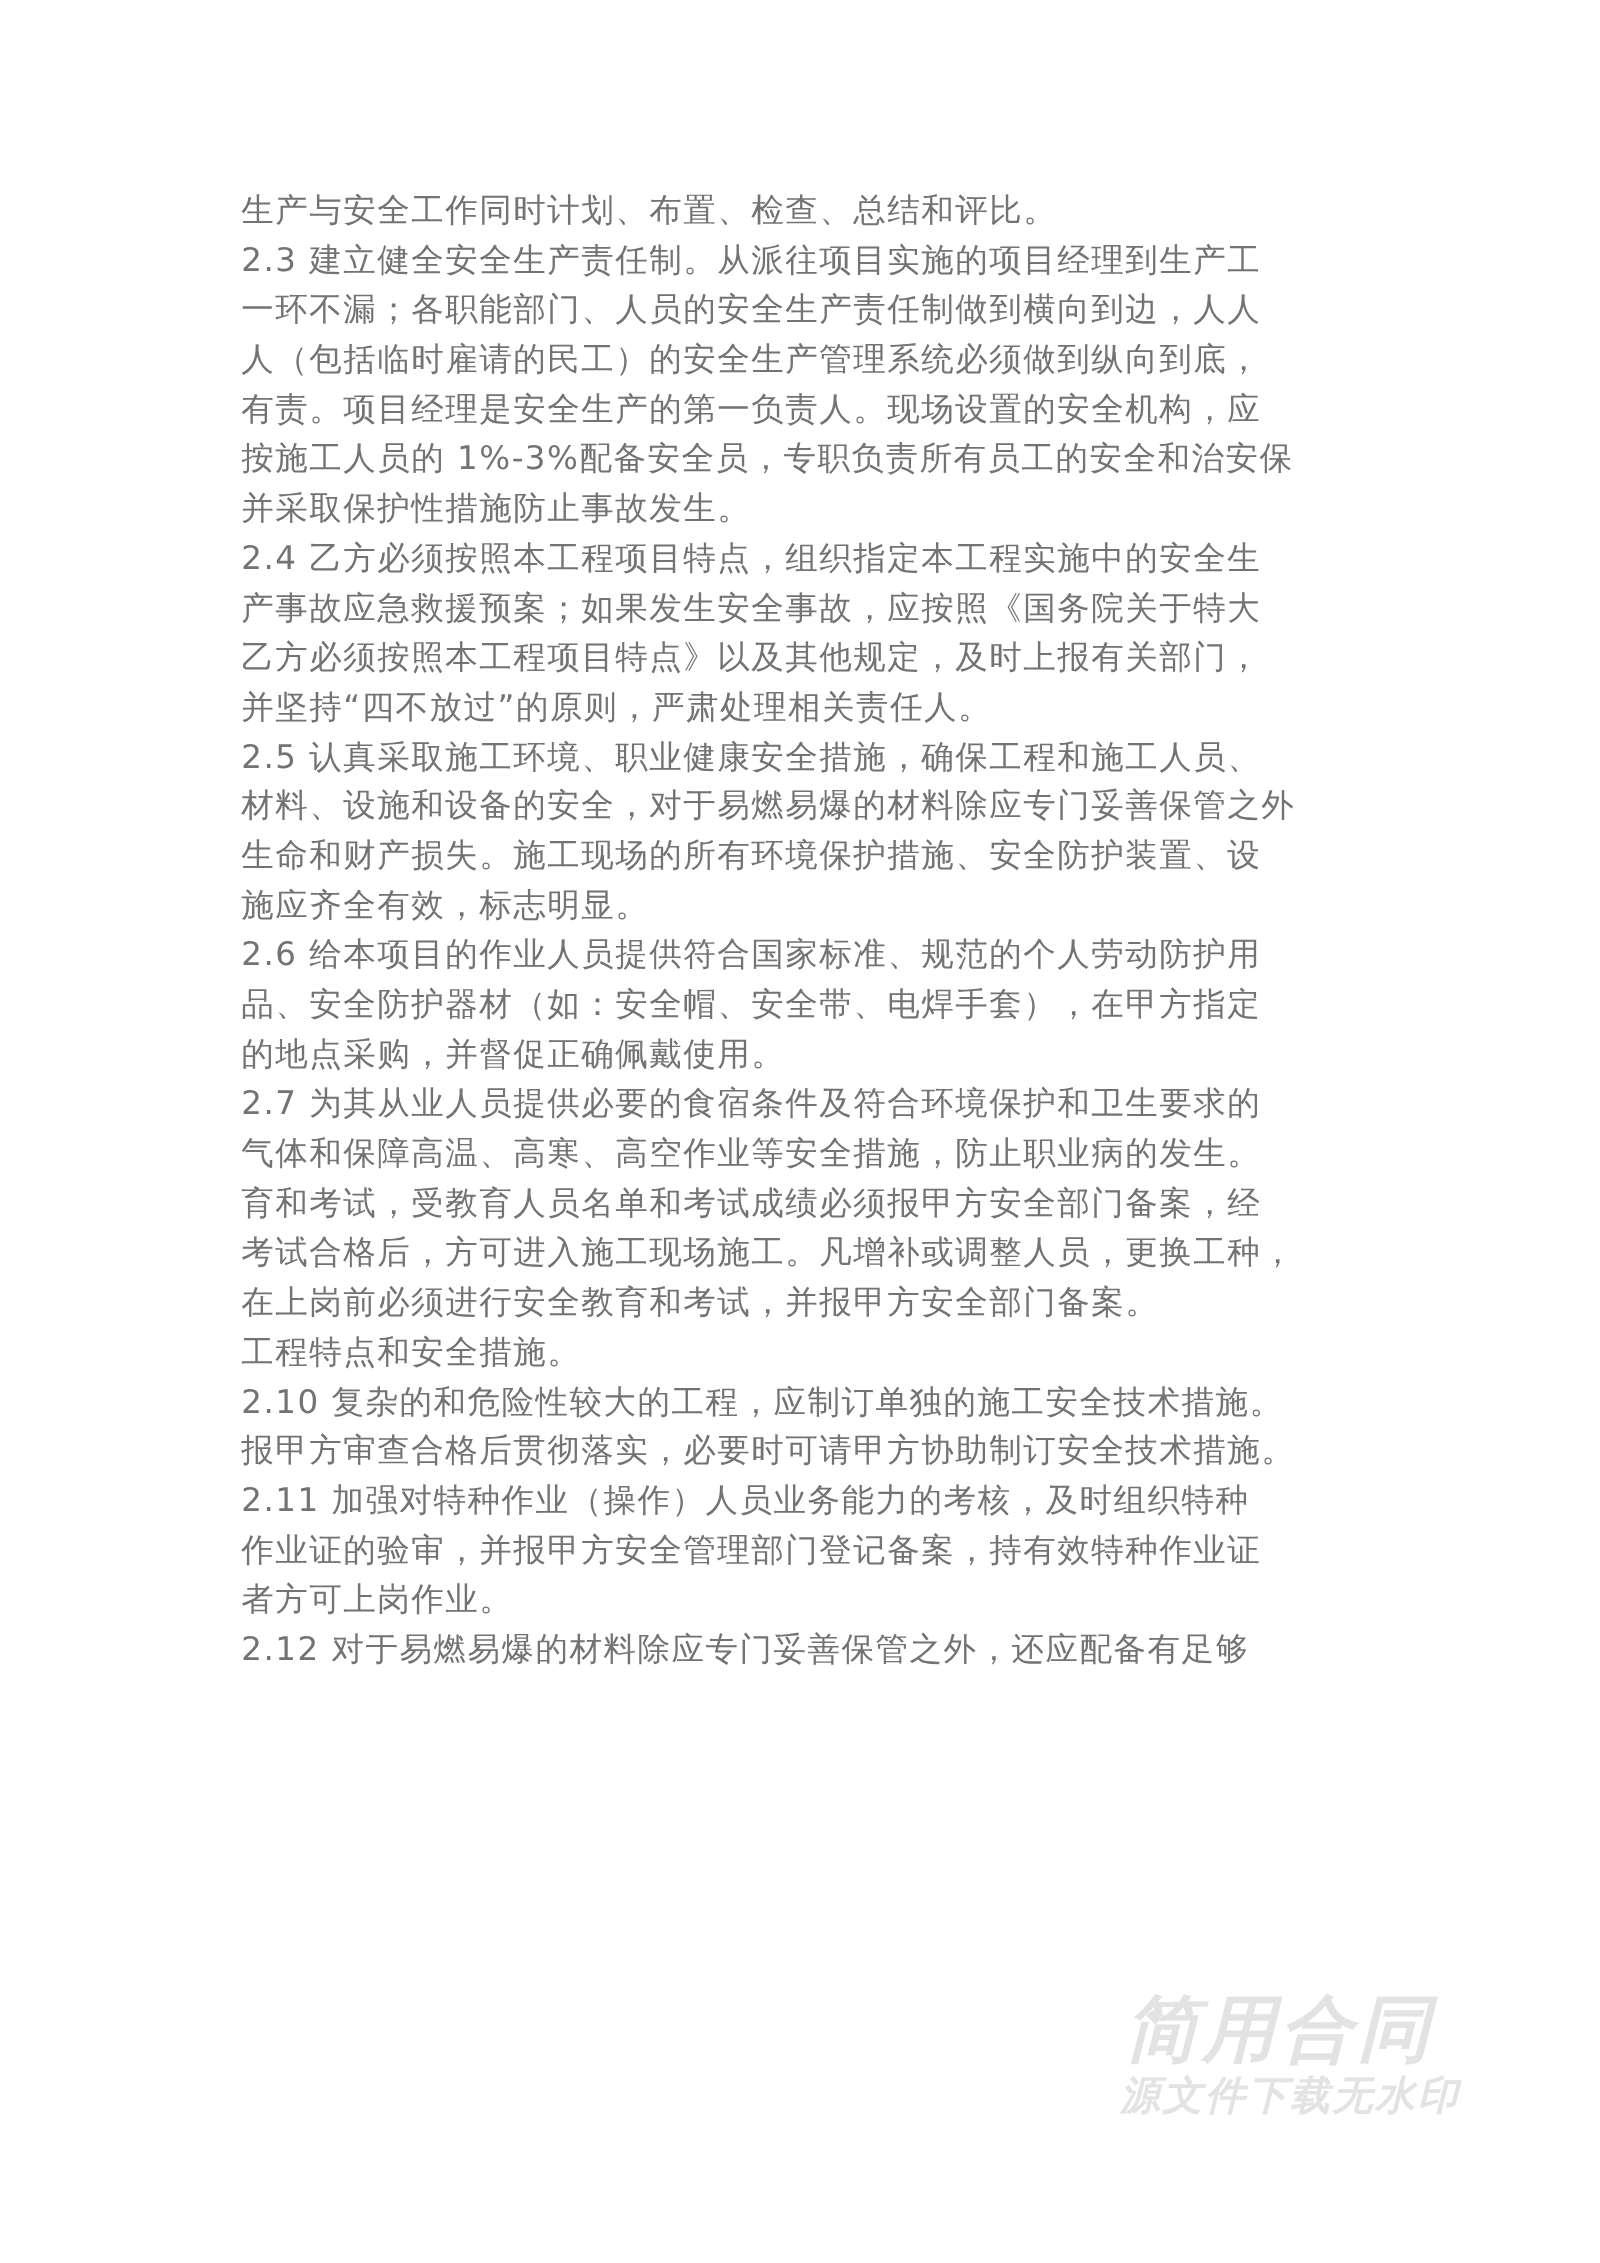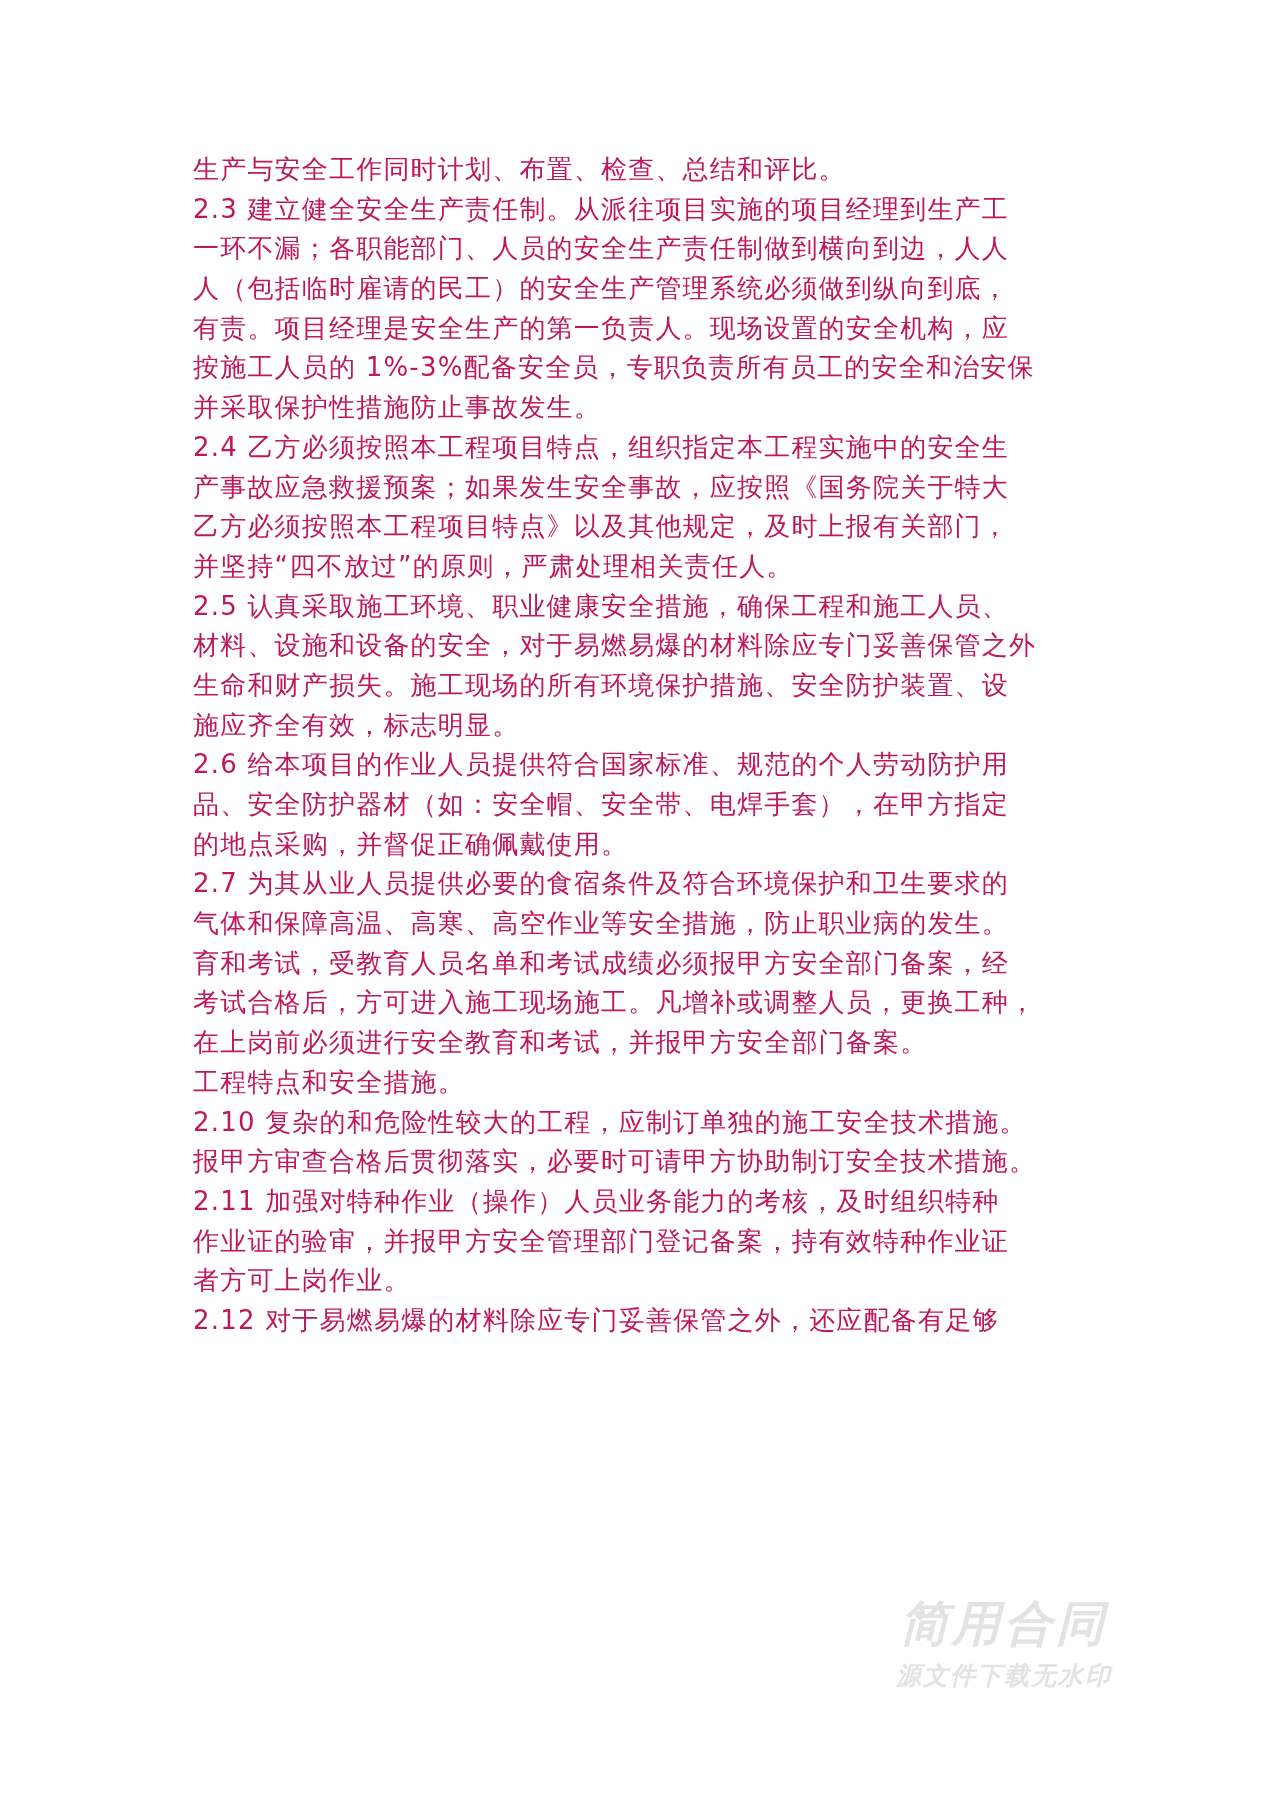--- a/index.html
+++ b/index.html
@@ -3,31 +3,31 @@
 <meta charset="utf-8">
 <style>
   html, body { margin: 0; padding: 0; background: #ffffff; }
   body { width: 1280px; height: 1810px; position: relative; overflow: hidden; }
   .page {
     position: absolute; left: 0; top: 0; width: 1280px; height: 1810px; background: #fff;
   }
   .body-text {
     position: absolute; left: 193px; top: 150px; width: 900px;
     font-family: "DejaVu Sans", sans-serif;
-    font-size: 26px; line-height: 39.7px; color: #be185d;
+    font-size: 26px; line-height: 39.7px; color: #737373;
     letter-spacing: 1.2px;
   }
   .line { white-space: nowrap; height: 39.7px; }
   .watermark {
     position: absolute; left: 900px; top: 1590px; width: 300px;
     font-family: "DejaVu Sans", sans-serif; color: #e3e3e3;
     font-style: italic; font-weight: bold; pointer-events: none;
   }
-  .wm-main { font-size: 48px; letter-spacing: 4px; line-height: 66px; font-style: italic; }
-  .wm-sub { font-size: 25px; letter-spacing: 2px; line-height: 40px; margin-left: -4px; }
+  .wm-main { font-size: 58px; letter-spacing: 4px; line-height: 66px; font-style: italic; }
+  .wm-sub { font-size: 32px; letter-spacing: 2px; line-height: 40px; margin-left: -4px; }
 </style>
 </head>
 <body>
 
 <div class="page">
   <div class="body-text" id="body-text">
       <div class="line">生产与安全工作同时计划、布置、检查、总结和评比。</div>
       <div class="line">2.3 建立健全安全生产责任制。从派往项目实施的项目经理到生产工</div>
       <div class="line">一环不漏；各职能部门、人员的安全生产责任制做到横向到边，人人</div>
       <div class="line">人（包括临时雇请的民工）的安全生产管理系统必须做到纵向到底，</div>

